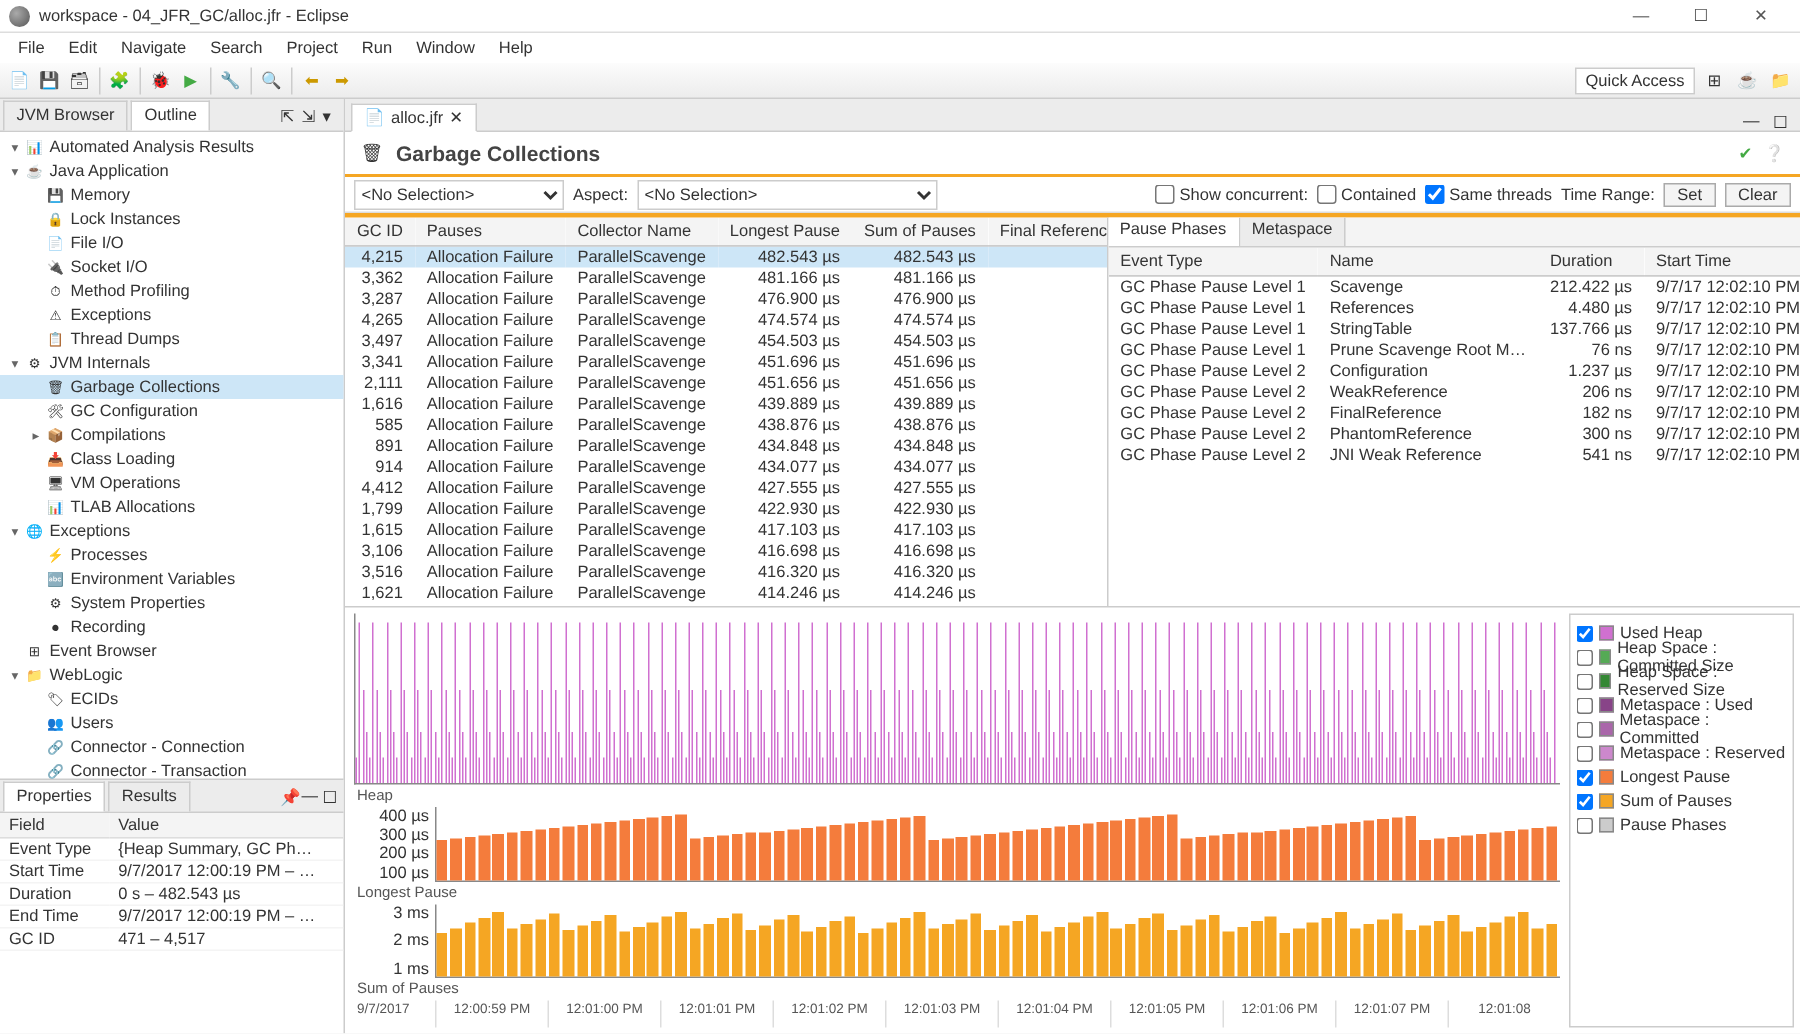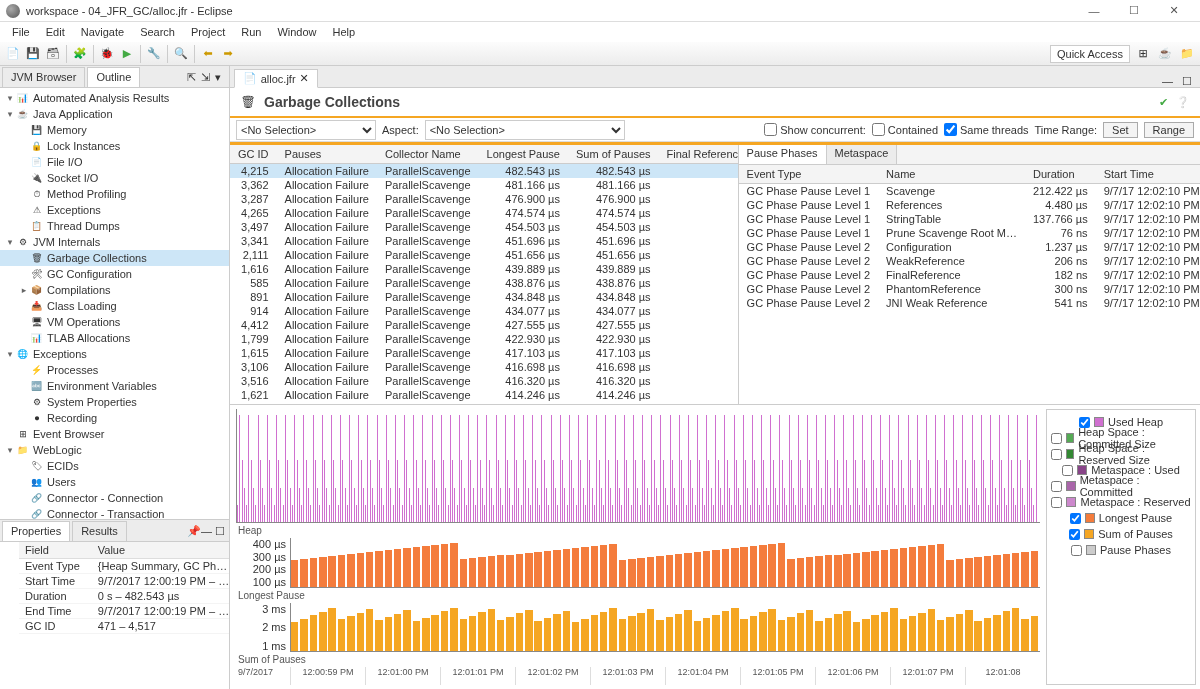--- a/index.html
+++ b/index.html
@@ -24,21 +24,21 @@
 .tabs-row .spacer {flex:1;}
 .small-icon { width:12px; height:12px; display:inline-block; }
 .tree { flex:1; overflow:auto; padding:2px 0; }
 .tree-item { display:flex; align-items:center; height:16px; padding-left: 4px; white-space:nowrap; }
 .tree-item.selected { background:#cde6f7; }
 .tree-item .twisty { width:12px; text-align:center; color:#666; font-size:9px;}
 .tree-item .ticon { width:14px; height:14px; margin-right:3px; display:inline-flex; align-items:center; justify-content:center; font-size:9px;}
 .indent0 {padding-left:4px;} .indent1{padding-left:18px;}
 .props { height:170px; border-top:1px solid #ccc; display:flex; flex-direction:column;}
 .props-table { flex:1; overflow:auto;}
-.props-table table{width:100%; border-collapse:collapse;margin-left:19px;}
+.props-table table{width:100%; border-collapse:collapse;}
 .props-table th{ text-align:left; padding:2px 6px; background:#f4f4f4; border-bottom:1px solid #ddd; font-weight:normal;}
 .props-table td{ padding:1px 6px; border-bottom:1px solid #f4f4f4;}
 .right-panel { flex:1; display:flex; flex-direction:column; background:#fff; overflow:hidden;}
 .editor-tabs { height:22px; background:#ececec; display:flex; align-items:flex-end; border-bottom:1px solid #ccc; padding-left:4px; gap:4px;}
 .editor-tab { background:#fff; border:1px solid #ccc; border-bottom:1px solid #fff; padding:2px 8px; display:flex; align-items:center; gap:4px; position:relative; top:1px;}
 .editor-body { flex:1; display:flex; flex-direction:column; overflow:hidden;}
 .page-header { height:30px; display:flex; align-items:center; padding:4px 10px; border-bottom:2px solid #f5a623; gap:8px;}
 .page-header h1{font-size:14px; font-weight:600; color:#444;}
 .filter-row { height:24px; display:flex; align-items:center; gap:6px; padding:2px 6px; border-bottom:1px solid #ddd;}
 .filter-row select { height:20px; font-size:11px; border:1px solid #ccc; background:#fff;}
@@ -66,21 +66,21 @@
 .chart-ylabel { width:54px; text-align:right; font-size:9px; color:#555; padding-right:4px; display:flex; flex-direction:column; justify-content:space-between;}
 .chart-canvas { flex:1; position:relative; border-left:1px solid #888; border-bottom:1px solid #888;}
 .chart-title-v { writing-mode: horizontal-tb; font-size:10px; color:#555; padding:2px 0 2px 2px;}
 .heap-line { position:absolute; bottom:0; width:1px; background:#d070d0;}
 .bar { position:absolute; bottom:0; }
 .orange1 { background:#f47c3c;}
 .orange2 { background:#f5a623;}
 .x-axis { height:18px; display:flex; margin-left:54px;}
 .x-tick { flex:1; font-size:9px; color:#555; text-align:center; border-left:1px solid #ddd;}
 .legend { width:150px; border:1px solid #ccc; padding:4px; background:#fff; margin:4px; overflow:auto;}
-.legend-row { display:flex; align-items:center; gap:4px; height:16px;justify-content:center;}
+.legend-row { display:flex; align-items:center; gap:4px; height:16px;}
 .legend-row input{ width:11px; height:11px;}
 .swatch { width:10px; height:10px; border:1px solid #888;}
 .hdr-icon{ width:16px; height:16px; border-radius:3px; display:inline-flex; align-items:center; justify-content:center;}
 .trash-icon::before{content:"🗑"; font-size:12px;}
 </style>
 </head>
 <body>
 
 <div class="titlebar">
   <div class="titlebar-left">
@@ -361,21 +361,21 @@
         <label>
             <input type="checkbox" style="">
             <span>Contained</span>
           </label>
         <label>
             <input type="checkbox" checked="" style="">
             <span>Same threads</span>
           </label>
         <span>Time Range:</span>
         <button>Set</button>
-        <button>Range</button>
+        <button>Clear</button>
       </div>
       <div class="accent-strip"></div>
 
       <div class="split-h">
         <div class="table-wrap" style="flex:1.1">
           <table class="gc-table">
             <thead>
                 <tr id="gc-head">
                   <th class="num">GC ID</th>
                   <th>Pauses</th>

